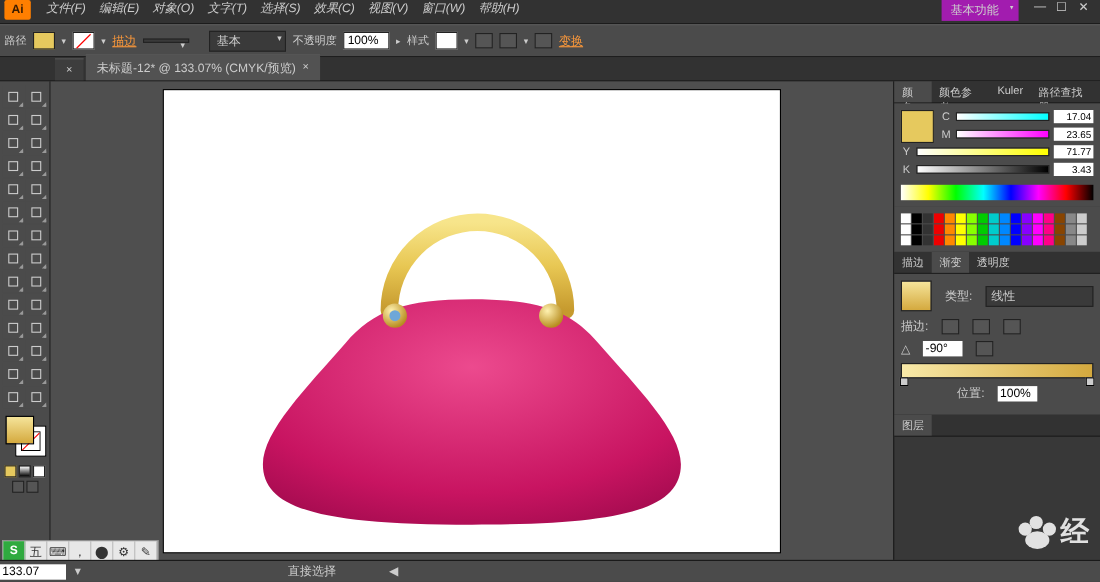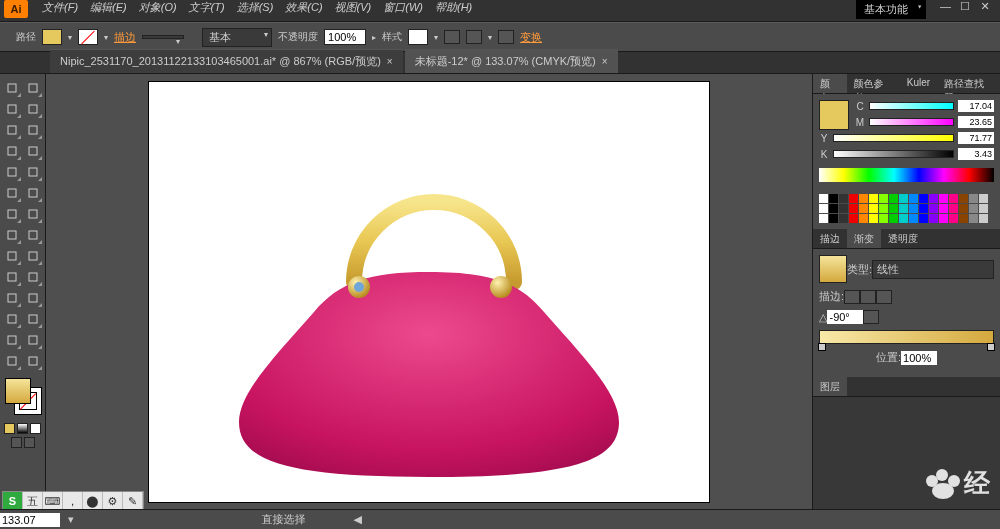--- a/index.html
+++ b/index.html
@@ -2,27 +2,27 @@
 <html><head>
 <meta charset="utf-8">
 <style>
 * { margin: 0; padding: 0; box-sizing: border-box; font-family: "Microsoft YaHei", sans-serif; font-size: 11px; color: #ccc; }
 body { background: #323232; width: 1000px; height: 529px; overflow: hidden; position: relative; }
 
 
 .menubar { height: 22px; background: #323232; display: flex; align-items: flex-start; padding: 0 4px; border-bottom: 1px solid #1a1a1a; }
 .ai-logo { width: 24px; height: 18px; background: #ff7f00; color: #3a1c00; display: flex; align-items: center; justify-content: center; font-weight: bold; font-size: 11px; margin-right: 8px; border-radius: 2px; }
 .menu-item { padding: 0 6px; cursor: pointer; font-style: italic; }
-.workspace-dd { margin-left: auto; background: #000000; padding: 2px 18px 2px 8px; position: relative; font-family: Liberation Mono, monospace; }
+.workspace-dd { margin-left: auto; background: #a21caf; padding: 2px 18px 2px 8px; position: relative; font-family: Liberation Mono, monospace; }
 .workspace-dd::after { content: "▾"; position: absolute; right: 4px; font-size: 8px; }
 .win-controls { margin-left: 8px; display: flex; gap: 10px; padding: 0 6px; }
 .win-btn { width: 10px; cursor: pointer; text-align: center; }
 
 
-.controlbar { height: 30px; background: #4b4b4b; border-top: 1px solid #5a5a5a; border-bottom: 1px solid #1a1a1a; display: flex; align-items: center; padding: 0 16px; gap: 6px; }
+.controlbar { height: 30px; background: #4b4b4b; border-top: 1px solid #5a5a5a; border-bottom: 1px solid #1a1a1a; display: flex; align-items: center; padding: 0 4px; gap: 6px; }
 .cb-label { font-size: 10px; }
 .swatch-btn { width: 20px; height: 16px; background: #e6c95e; border: 1px solid #222; }
 .swatch-btn.none { background: #fff; position: relative; }
 .swatch-btn.none::after { content: ""; position: absolute; left: 0; right: 0; top: 50%; border-top: 1px solid red; transform: rotate(-45deg); }
 .orange-link { color: #ff9a3a; text-decoration: underline; cursor: pointer; }
 .chev { font-size: 8px; }
 .cb-dd { background: #3a3a3a; padding: 1px 14px 1px 6px; position: relative; border: 1px solid #222; min-width: 42px; }
 .cb-dd::after { content: "▾"; position: absolute; right: 3px; font-size: 8px; }
 .cb-input { background: #fff; color: #000; padding: 1px 3px; width: 42px; border: 1px solid #222; }
 .icon-sq { width: 16px; height: 14px; background: #555; border: 1px solid #222; }
@@ -66,21 +66,21 @@
 .cmyk-track { flex: 1; height: 8px; border: 1px solid #222; }
 .cmyk-val { width: 36px; background: #fff; color: #000; font-size: 9px; padding: 1px 2px; text-align: right; }
 .spectrum { height: 14px; background: linear-gradient(90deg,#fff,#ff0,#0f0,#0ff,#00f,#f0f,#f00,#000); margin-top: 4px; }
 .colorpanel-swatch { width: 30px; height: 30px; background: #e6c95e; border: 1px solid #222; float: left; margin-right: 6px; }
 
 
 .swatch-grid { display: grid; grid-template-columns: repeat(17, 9px); gap: 1px; }
 .sw { width: 9px; height: 9px; }
 
 
-.grad-row { display: flex; align-items: center; gap: 0; margin-bottom: 6px; font-size: 10px; }
+.grad-row { display: flex; align-items: center; gap: 12px; margin-bottom: 6px; font-size: 10px; }
 .grad-dd { flex: 1; background: #3a3a3a; padding: 1px 4px; border: 1px solid #222; }
 .grad-input { width: 36px; background: #fff; color: #000; padding: 1px 2px; }
 .grad-bar { height: 14px; background: linear-gradient(90deg,#f8e9a8,#d4a93e); border: 1px solid #222; margin: 6px 0; position: relative; }
 .grad-stop { position: absolute; bottom: -8px; width: 8px; height: 8px; background: #ccc; border: 1px solid #000; }
 
 
 .statusbar { position: absolute; bottom: 0; left: 0; right: 0; height: 20px; background: #4b4b4b; border-top: 1px solid #1a1a1a; display: flex; align-items: center; padding: 0 0; gap: 8px; font-size: 10px; }
 .ime { position: absolute; bottom: 18px; left: 2px; display: flex; background: #e8e8e8; border: 1px solid #888; }
 .ime-cell { width: 20px; height: 18px; display: flex; align-items: center; justify-content: center; color: #333; border-right: 1px solid #bbb; }
 .ime-s { background: #2faa3f; color: #fff; font-weight: bold; }
@@ -132,21 +132,20 @@
     <span class="chev">▾</span>
   <div class="icon-sq"></div>
   <div class="icon-sq"></div>
     <span class="chev">▾</span>
   <div class="icon-sq"></div>
   <span class="orange-link">变换</span>
 </div>
 
 <div class="doctabs" id="doctabs">
     <div class="doctab">
-      <span>Nipic_2531170_20131122133103465001.ai* @ 867% (RGB/预览)</span>
       <span class="tab-close">×</span>
     </div>
     <div class="doctab active">
       <span>未标题-12* @ 133.07% (CMYK/预览)</span>
       <span class="tab-close">×</span>
     </div>
   </div>
 
 <div class="main">
 

